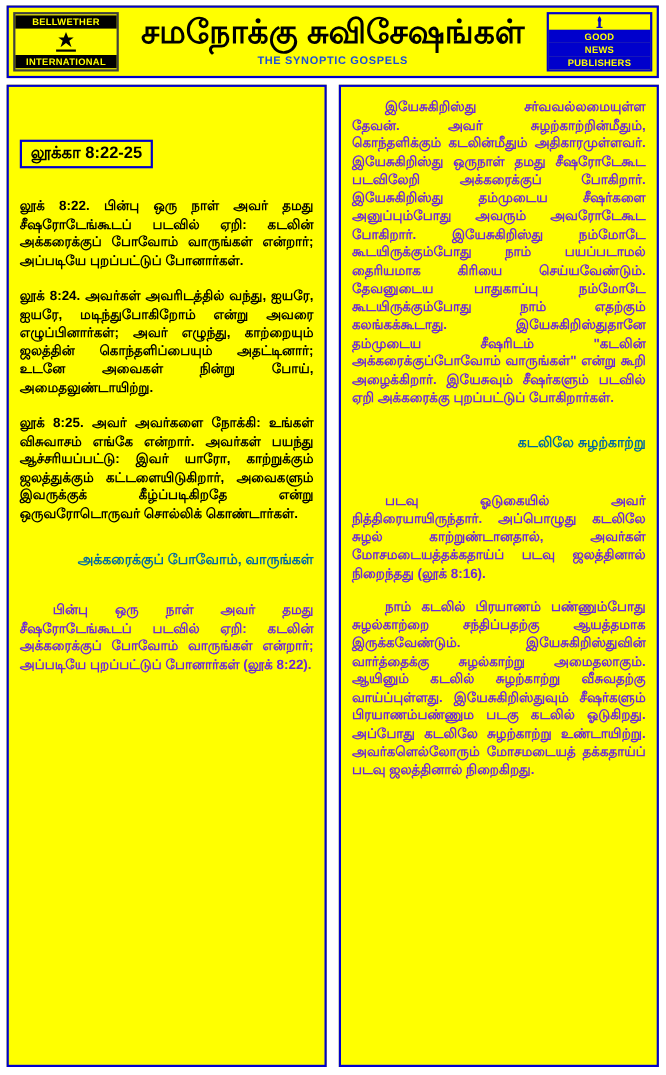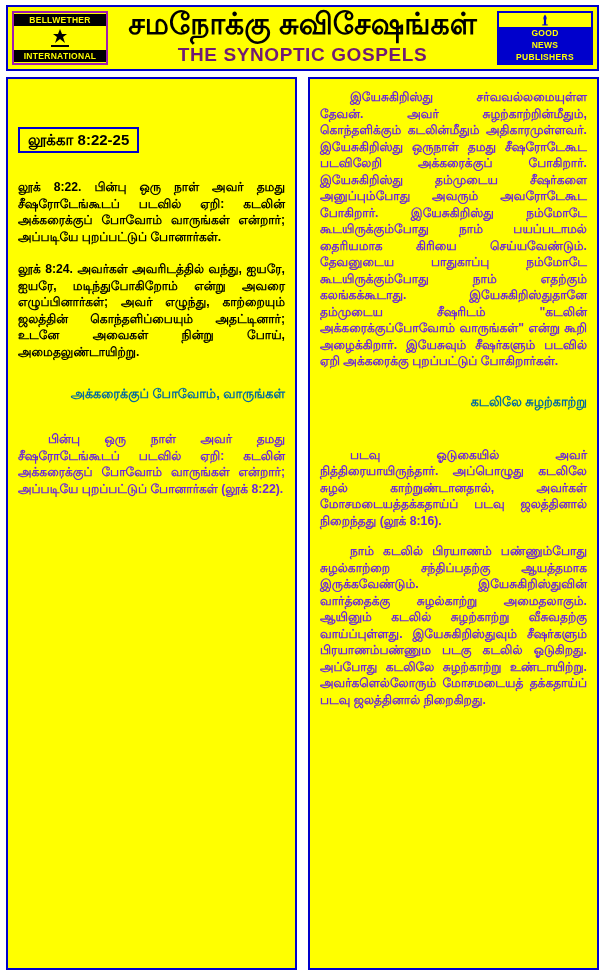--- a/index.html
+++ b/index.html
@@ -29,21 +29,21 @@
     height: 66px;
     background: #ffff00;
     border: 2px solid #0000cc;
     box-sizing: border-box;
     display: flex;
     align-items: stretch;
   }
   .logo-box {
     width: 96px;
     margin: 4px;
-    border: 2px solid #a21caf;
+    border: 2px solid #404040;
     background: #ffff00;
     display: flex;
     flex-direction: column;
     align-items: center;
     justify-content: center;
     box-sizing: border-box;
     position: relative;
   }
   .logo-box.right {
     border: 2px solid #0000cc;
@@ -77,23 +77,23 @@
   }
   .title-ta {
     font-size: 30px;
     font-weight: bold;
     color: #000000;
     line-height: 28px;
     text-align: center;
     white-space: nowrap;
   }
   .title-en {
-    font-size: 19px;
-    font-weight: bold;
-    color: #701a75;
+    font-size: 10px;
+    font-weight: bold;
+    color: #1d4ed8;
     letter-spacing: 0.6px;
     text-align: center;
     margin-top: 6px;
   }
 
   
   .col {
     position: absolute;
     top: 77px;
     width: 291px;
@@ -183,20 +183,21 @@
     </div>
   </div>
 
   <div class="col col-left">
     <div class="ref-box">
       <div class="ref-box-text">லூக்கா 8:22-25</div>
     </div>
 
     <p class="vs">லூக் 8:22. பின்பு ஒரு நாள் அவர் தமது சீஷரோடேங்கூடப் படவில் ஏறி: கடலின் அக்கரைக்குப் போவோம் வாருங்கள் என்றார்; அப்படியே புறப்பட்டுப் போனார்கள்.</p>
     <p class="vs">லூக் 8:24. அவர்கள் அவரிடத்தில் வந்து, ஐயரே, ஐயரே, மடிந்துபோகிறோம் என்று அவரை எழுப்பினார்கள்; அவர் எழுந்து, காற்றையும் ஜலத்தின் கொந்தளிப்பையும் அதட்டினார்; உடனே அவைகள் நின்று போய், அமைதலுண்டாயிற்று.</p>
+    <p class="vs">லூக் 8:25. அவர் அவர்களை நோக்கி: உங்கள் விசுவாசம் எங்கே என்றார். அவர்கள் பயந்து ஆச்சரியப்பட்டு: இவர் யாரோ, காற்றுக்கும் ஜலத்துக்கும் கட்டளையிடுகிறார், அவைகளும் இவருக்குக் கீழ்ப்படிகிறதே என்று ஒருவரோடொருவர் சொல்லிக் கொண்டார்கள்.</p>
 
     <div class="spacer-sm"></div>
     <p class="sub-head">அக்கரைக்குப் போவோம், வாருங்கள்</p>
     <div class="spacer-sm"></div>
     <p class="rt">பின்பு ஒரு நாள் அவர் தமது சீஷரோடேங்கூடப் படவில் ஏறி: கடலின் அக்கரைக்குப் போவோம் வாருங்கள் என்றார்; அப்படியே புறப்பட்டுப் போனார்கள் (லூக் 8:22).</p>
   </div>
 
   <div class="col col-right">
     <p class="rt">இயேசுகிறிஸ்து சர்வவல்லமையுள்ள தேவன். அவர் சுழற்காற்றின்மீதும், கொந்தளிக்கும் கடலின்மீதும் அதிகாரமுள்ளவர். இயேசுகிறிஸ்து ஒருநாள் தமது சீஷரோடேகூட படவிலேறி அக்கரைக்குப் போகிறார். இயேசுகிறிஸ்து தம்முடைய சீஷர்களை அனுப்பும்போது அவரும் அவரோடேகூட போகிறார். இயேசுகிறிஸ்து நம்மோடே கூடயிருக்கும்போது நாம் பயப்படாமல் தைரியமாக கிரியை செய்யவேண்டும். தேவனுடைய பாதுகாப்பு நம்மோடே கூடயிருக்கும்போது நாம் எதற்கும் கலங்கக்கூடாது. இயேசுகிறிஸ்துதானே தம்முடைய சீஷரிடம் "கடலின் அக்கரைக்குப்போவோம் வாருங்கள்" என்று கூறி அழைக்கிறார். இயேசுவும் சீஷர்களும் படவில் ஏறி அக்கரைக்கு புறப்பட்டுப் போகிறார்கள்.</p>
     <div class="spacer-sm"></div>

